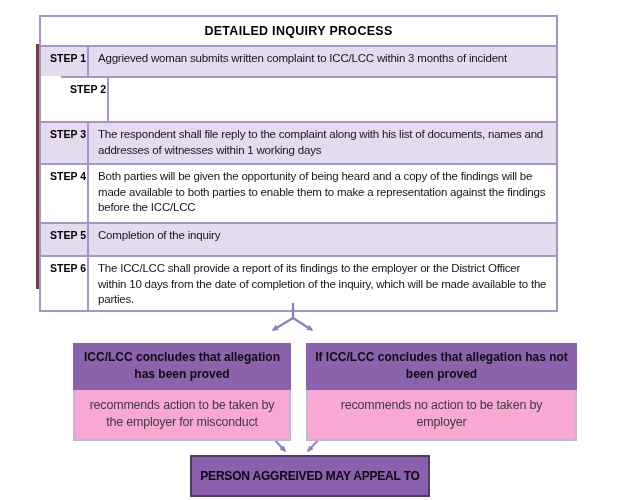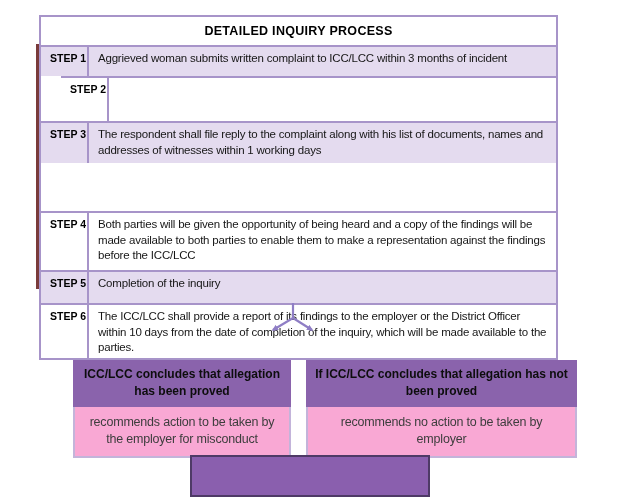--- a/index.html
+++ b/index.html
@@ -29,25 +29,25 @@
     font-weight:bold;font-size:10.5px;color:#000;display:flex;align-items:flex-start;
     justify-content:center;padding-top:5px;padding-left:8px;
   }
   .text-cell{
     flex:1;box-sizing:border-box;padding:4px 9px 10px 9px;font-size:11.5px;line-height:1.35;
     color:#161616;letter-spacing:-0.2px;
   }
   .bg-purple{background:#e4dbef;}
   .bg-white{background:#ffffff;}
   .r1{height:31px;} .r2{height:45px;margin-left:20px;} .r3{height:42px;}
-  .r4{height:59px;margin-top:48px;} .r5{height:33px;} .r6{height:55px;}
+  .r4{height:59px;} .r5{height:33px;} .r6{height:55px;}
   
   .overlay{position:absolute;left:0;top:0;width:617px;height:500px;pointer-events:none;}
   
-  .outcome{position:absolute;top:360px;box-sizing:border-box;}
+  .outcome{position:absolute;top:343px;box-sizing:border-box;}
   .outcome .o-head{
     background:#8a63ac;color:#0d0d0d;font-weight:bold;font-size:12px;line-height:1.45;
     text-align:center;padding:6px 6px;min-height:44px;box-sizing:border-box;
     display:flex;align-items:center;justify-content:center;
   }
   .outcome .o-body{
     background:#f9a8d4;border:2px solid #c3b4da;border-top:none;color:#3d3d3d;
     font-size:12.5px;line-height:1.4;text-align:center;padding:7px 8px;min-height:50px;
     box-sizing:border-box;letter-spacing:-0.2px;
   }
@@ -123,15 +123,16 @@
     <div class="o-head">ICC/LCC concludes that allegation has been proved</div>
     <div class="o-body">recommends action to be taken by the employer for misconduct</div>
   </div>
 
   <div class="outcome outcome-right">
     <div class="o-head">If ICC/LCC concludes that allegation has not been proved</div>
     <div class="o-body">recommends no action to be taken by employer</div>
   </div>
 
   <div class="appeal">
+    <div class="a-line">PERSON AGGREIVED MAY APPEAL TO</div>
   </div>
 
 </div>
 
 </body></html>

